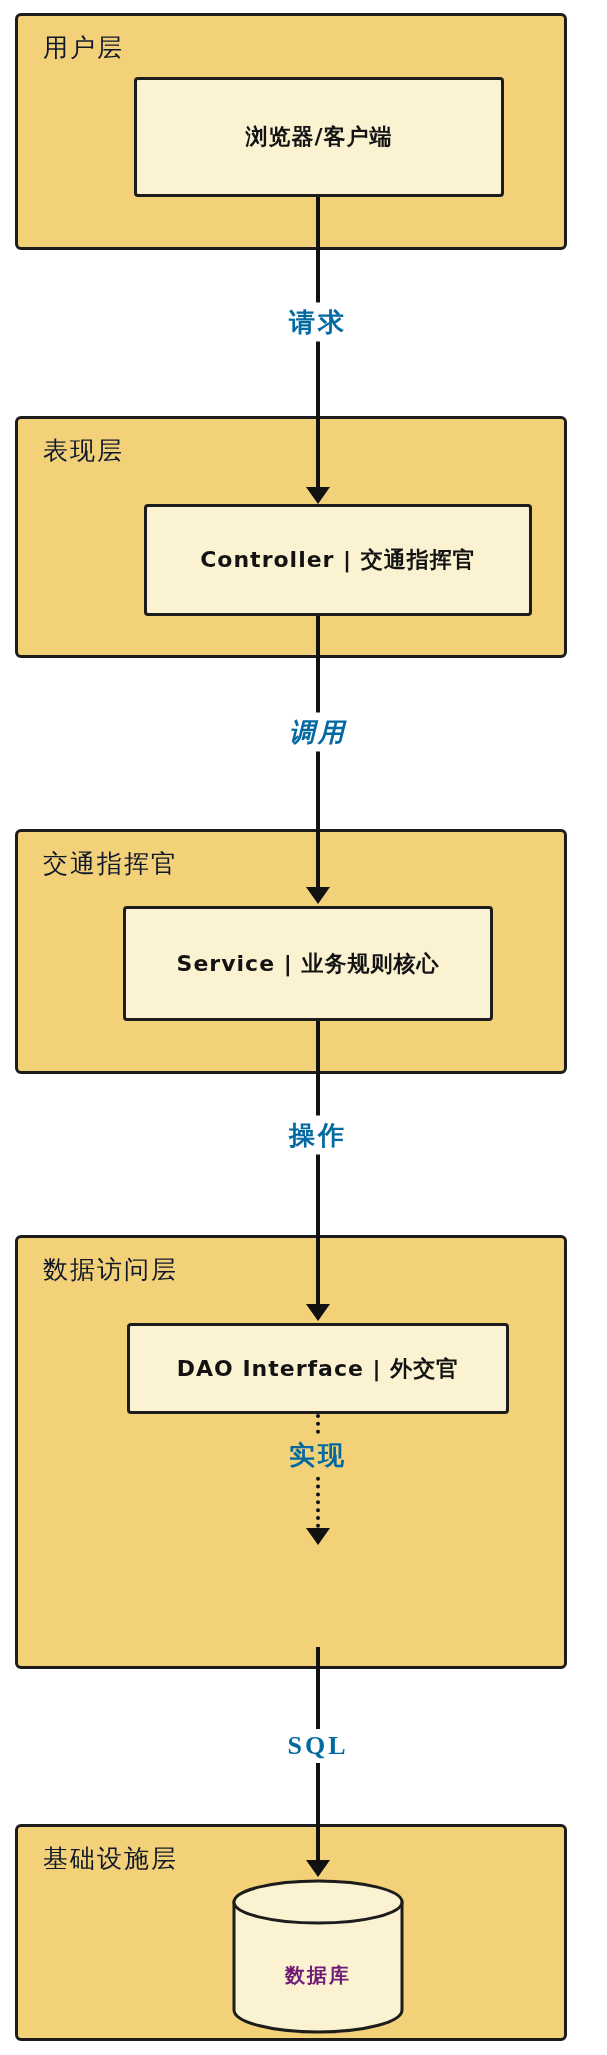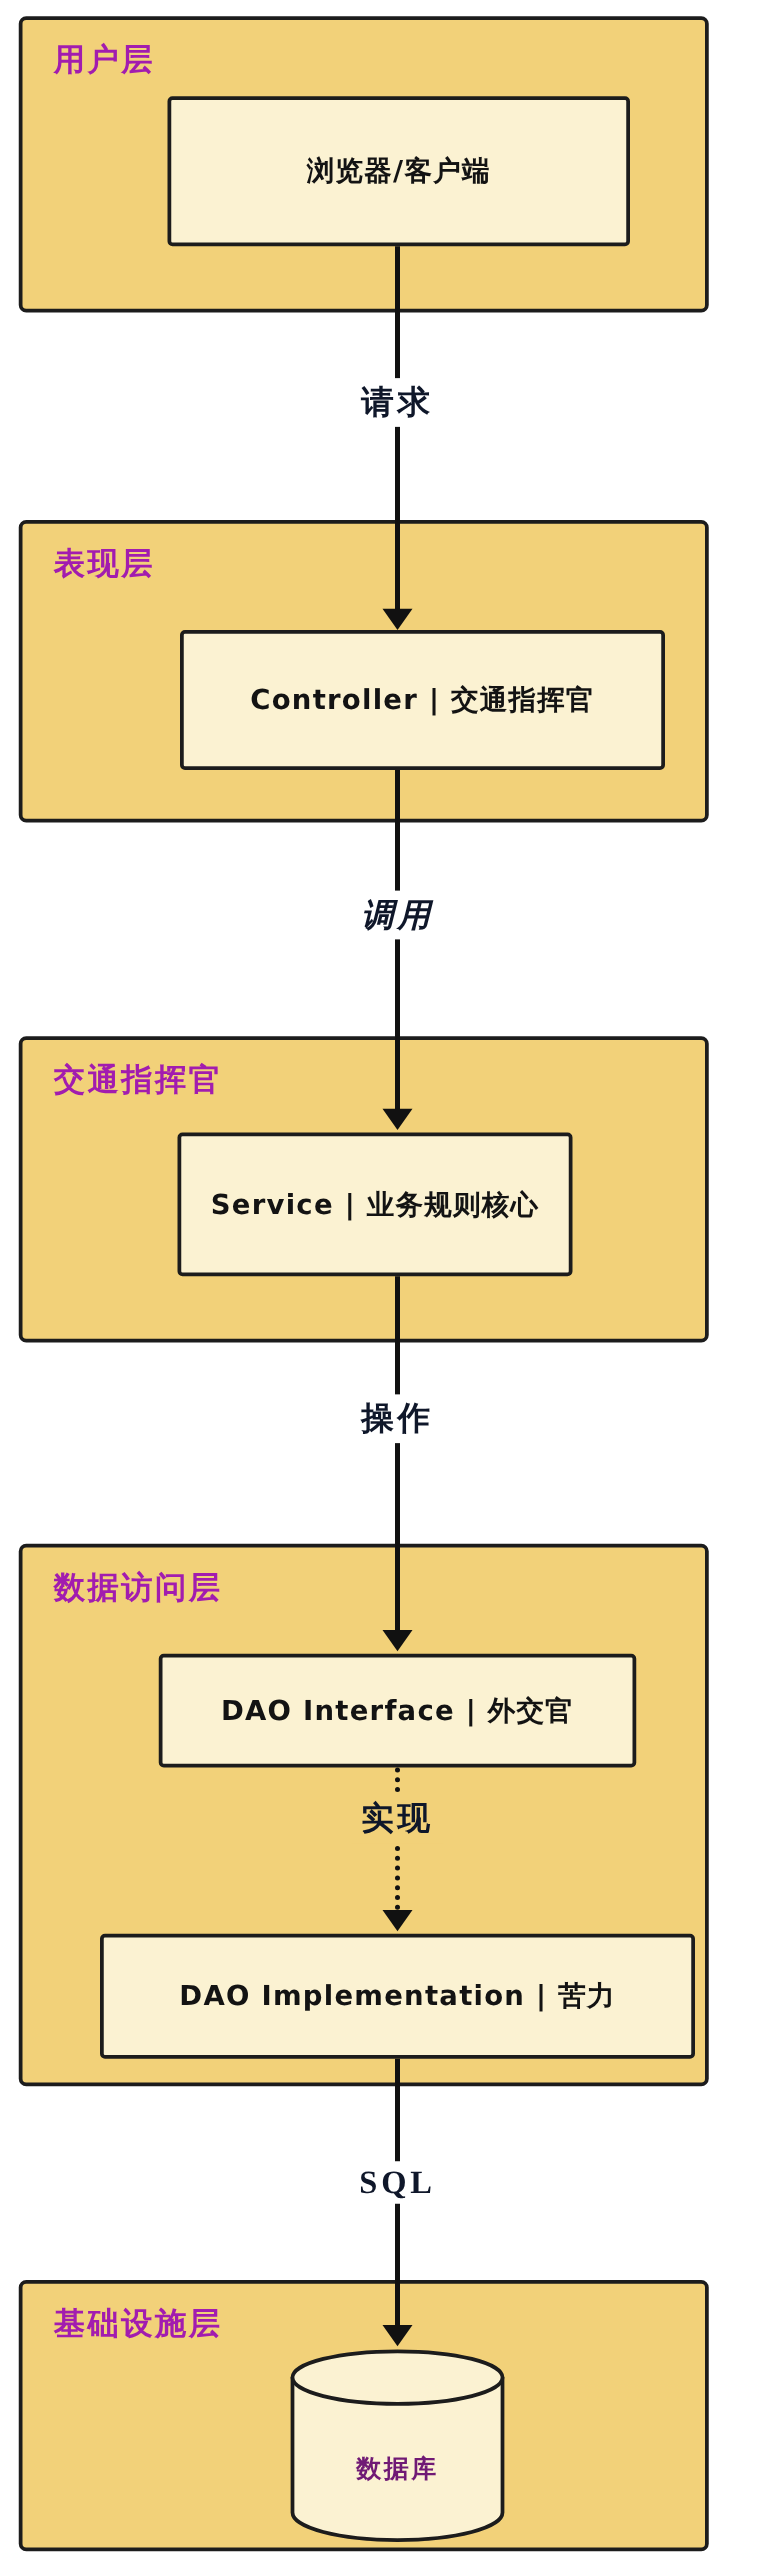--- a/index.html
+++ b/index.html
@@ -21,23 +21,23 @@
     left: 15px;
     width: 552px;
     background: #f2d179;
     border: 3px solid #1c1c1c;
     border-radius: 6px;
     z-index: 1;
   }
   .layer-title {
     position: absolute;
     font-size: 25px;
-    font-weight: bold;
+    font-weight: normal;
     letter-spacing: 2px;
-    color: #a21caf;
+    color: #0f172a;
     z-index: 2;
   }
 
   
   .node {
     position: absolute;
     background: #fbf2d2;
     border: 3px solid #1c1c1c;
     border-radius: 4px;
     display: flex;
@@ -75,21 +75,21 @@
     border-top: 17px solid #111111;
     z-index: 3;
   }
   .alabel {
     position: absolute;
     left: 318px;
     transform: translate(-50%, -50%);
     font-size: 26px;
     font-weight: bold;
     letter-spacing: 3px;
-    color: #0f172a;
+    color: #0369a1;
     background: #ffffff;
     padding: 2px 8px;
     white-space: nowrap;
     z-index: 4;
   }
   .alabel.on-layer { background: #f2d179; }
 
   
   .cyl {
     position: absolute;
@@ -132,41 +132,38 @@
   <div class="node" style="left:124px; top:504px; width:388px; height:112px;margin-left:20px;">
     <span>Controller | 交通指挥官</span>
   </div>
 
   <div class="vline" style="top:616px; height:273px;"></div>
   <div class="ahead" style="top:887px;"></div>
   <div class="alabel" style="top:732px;font-style:italic;">调用</div>
 
   <div class="layer" style="top:829px; height:245px;"></div>
   <div class="layer-title" style="top:847px; left:43px;">交通指挥官</div>
-  <div class="node" style="left:142px; top:906px; width:316px; height:115px;">
+  <div class="node" style="left:123px; top:906px; width:370px; height:115px;">
     <span>Service | 业务规则核心</span>
   </div>
 
   <div class="vline" style="top:1021px; height:283px;"></div>
   <div class="ahead" style="top:1304px;"></div>
   <div class="alabel" style="top:1135px;">操作</div>
 
   <div class="layer" style="top:1235px; height:434px;"></div>
   <div class="layer-title" style="top:1253px; left:43px;">数据访问层</div>
   <div class="node" style="left:127px; top:1323px; width:382px; height:91px;">
     <span>DAO Interface | 外交官</span>
   </div>
 
   <div class="vline dotted" style="top:1414px; height:114px;"></div>
   <div class="ahead" style="top:1528px;"></div>
   <div class="alabel on-layer" style="top:1455px;">实现</div>
 
-  <div class="node" style="left:80px; top:1547px; width:476px; height:100px;">
-    <span>DAO Implementation | 苦力</span>
-  </div>
 
   <div class="vline" style="top:1647px; height:213px;"></div>
   <div class="ahead" style="top:1860px;"></div>
   <div class="alabel" style="top:1746px;font-family:Liberation Serif, serif;">SQL</div>
 
   <div class="layer" style="top:1824px; height:217px;"></div>
   <div class="layer-title" style="top:1842px; left:43px;">基础设施层</div>
 
   <div class="cyl">
     <svg width="176" height="158" viewBox="0 0 176 158" aria-hidden="true">

